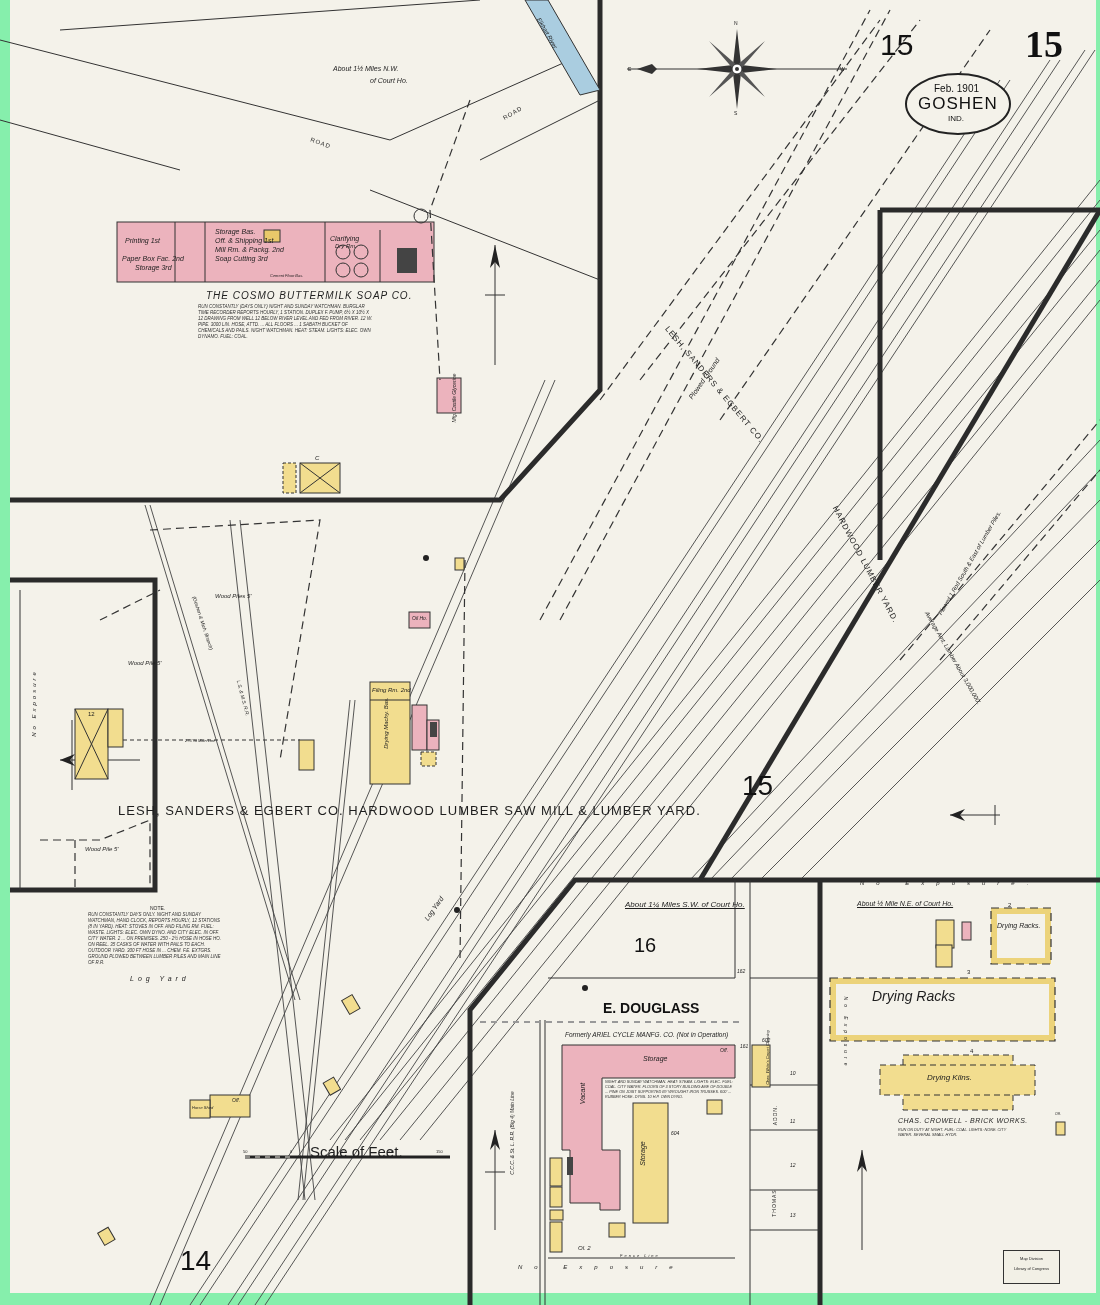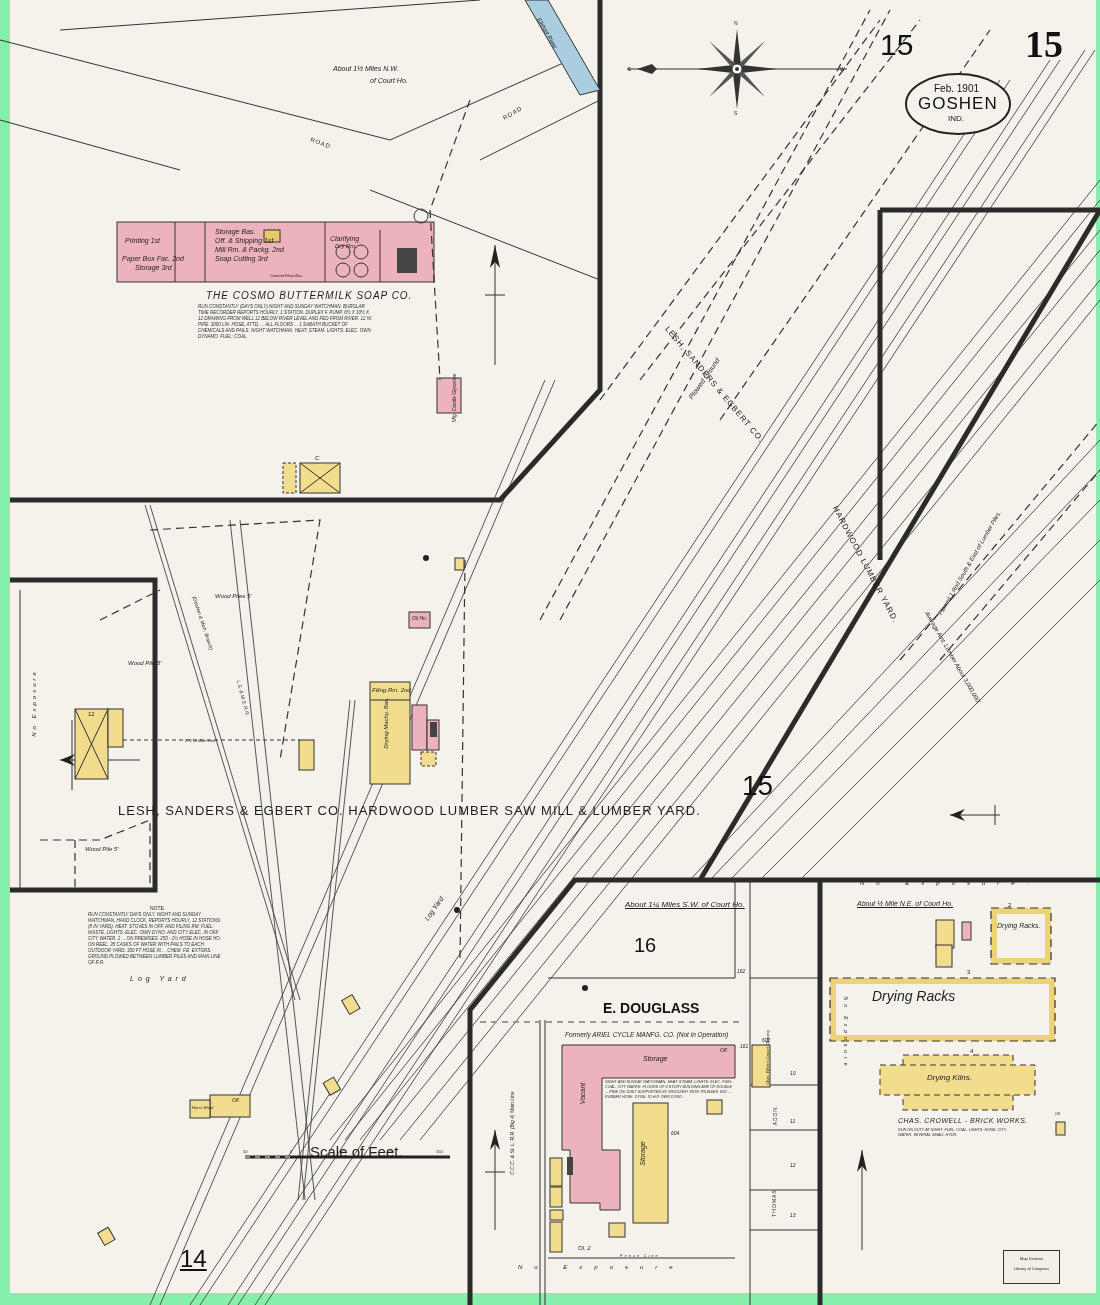--- a/index.html
+++ b/index.html
@@ -266,21 +266,21 @@
   <div class="lbl" style="left:88px;top:711px;font-size:6px;font-style:normal;">12</div>
   <div class="lbl caps" style="left:118px;top:803px;font-size:13px;">LESH, SANDERS &amp; EGBERT CO.   HARDWOOD LUMBER SAW MILL &amp; LUMBER YARD.</div>
   <div class="lbl" style="left:372px;top:687px;font-size:6px;">Filing Rm. 2nd</div>
   <div class="lbl" style="left:360px;top:720px;font-size:6px;transform:rotate(-90deg);">Drying Machy. Bas.</div>
   <div class="lbl" style="left:412px;top:615px;font-size:5px;">Oil Ho.</div>
   <div class="lbl" style="left:192px;top:1105px;font-size:4px;">Horse Shed</div>
   <div class="lbl" style="left:232px;top:1097px;font-size:5px;">Off.</div>
   <div class="lbl" style="left:150px;top:905px;font-size:5px;font-style:normal;">NOTE.</div>
   <div class="note" style="left:88px;top:912px;width:135px;">Run constantly days only. Night and Sunday watchman, Hand clock, reports hourly, 12 stations (8 in yard). Heat: stoves in off. and filing rm. Fuel: waste. Lights: elec. own dyno. and city elec. in off. City water. 2 ... on premises. 250 - 2½ hose in hose ho. on reel. 35 casks of water with pails to each. Outdoor yard. 300 ft hose in ... Chem. F.E. extgrs. ground plowed between lumber piles and main line of R.R.</div>
   <div class="lbl" style="left:130px;top:975px;font-size:7px;letter-spacing:4px;">Log Yard</div>
-  <div class="lbl big" style="left:180px;top:1245px;font-size:24px;text-decoration:underline;">14</div>
+  <div class="lbl big" style="left:180px;top:1245px;font-size:28px;">14</div>
 
   <div class="lbl" style="left:310px;top:1143px;font-size:15px;font-style:normal;">Scale of Feet.</div>
   <div class="lbl" style="left:243px;top:1149px;font-size:4px;font-style:normal;">50</div>
   <div class="lbl" style="left:290px;top:1149px;font-size:4px;font-style:normal;">0</div>
   <div class="lbl" style="left:340px;top:1149px;font-size:4px;font-style:normal;">50</div>
   <div class="lbl" style="left:387px;top:1149px;font-size:4px;font-style:normal;">100</div>
   <div class="lbl" style="left:436px;top:1149px;font-size:4px;font-style:normal;">150</div>
 
   <div class="lbl" style="left:625px;top:900px;font-size:8px;text-decoration:underline;">About 1¼ Miles S.W. of Court Ho.</div>
   <div class="lbl big" style="left:634px;top:934px;font-size:20px;">16</div>

